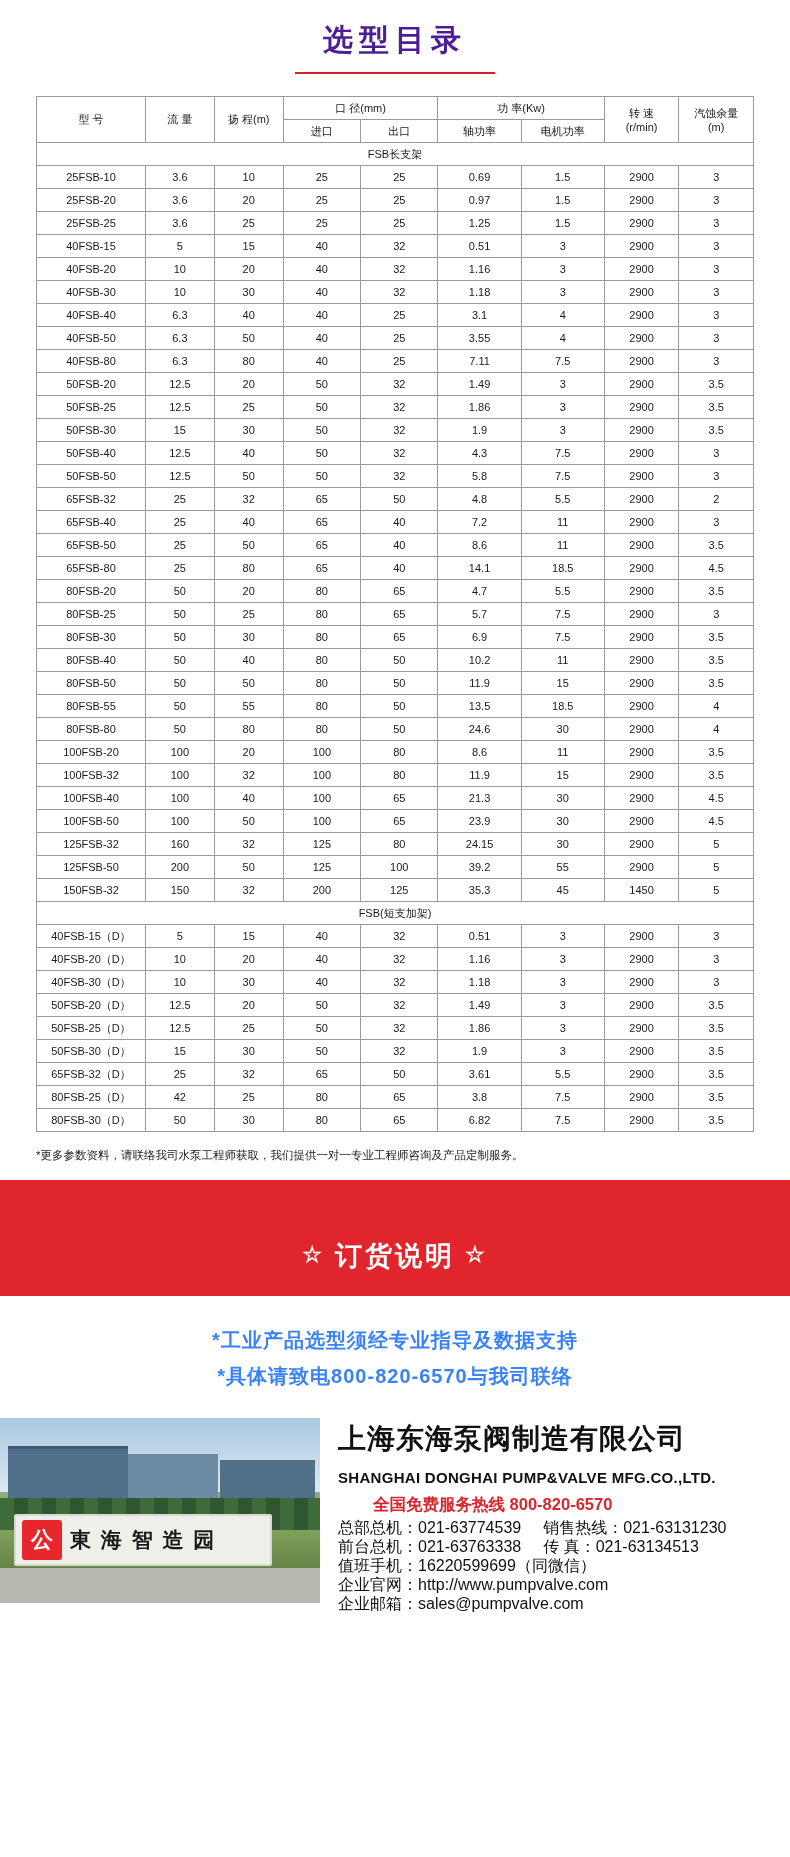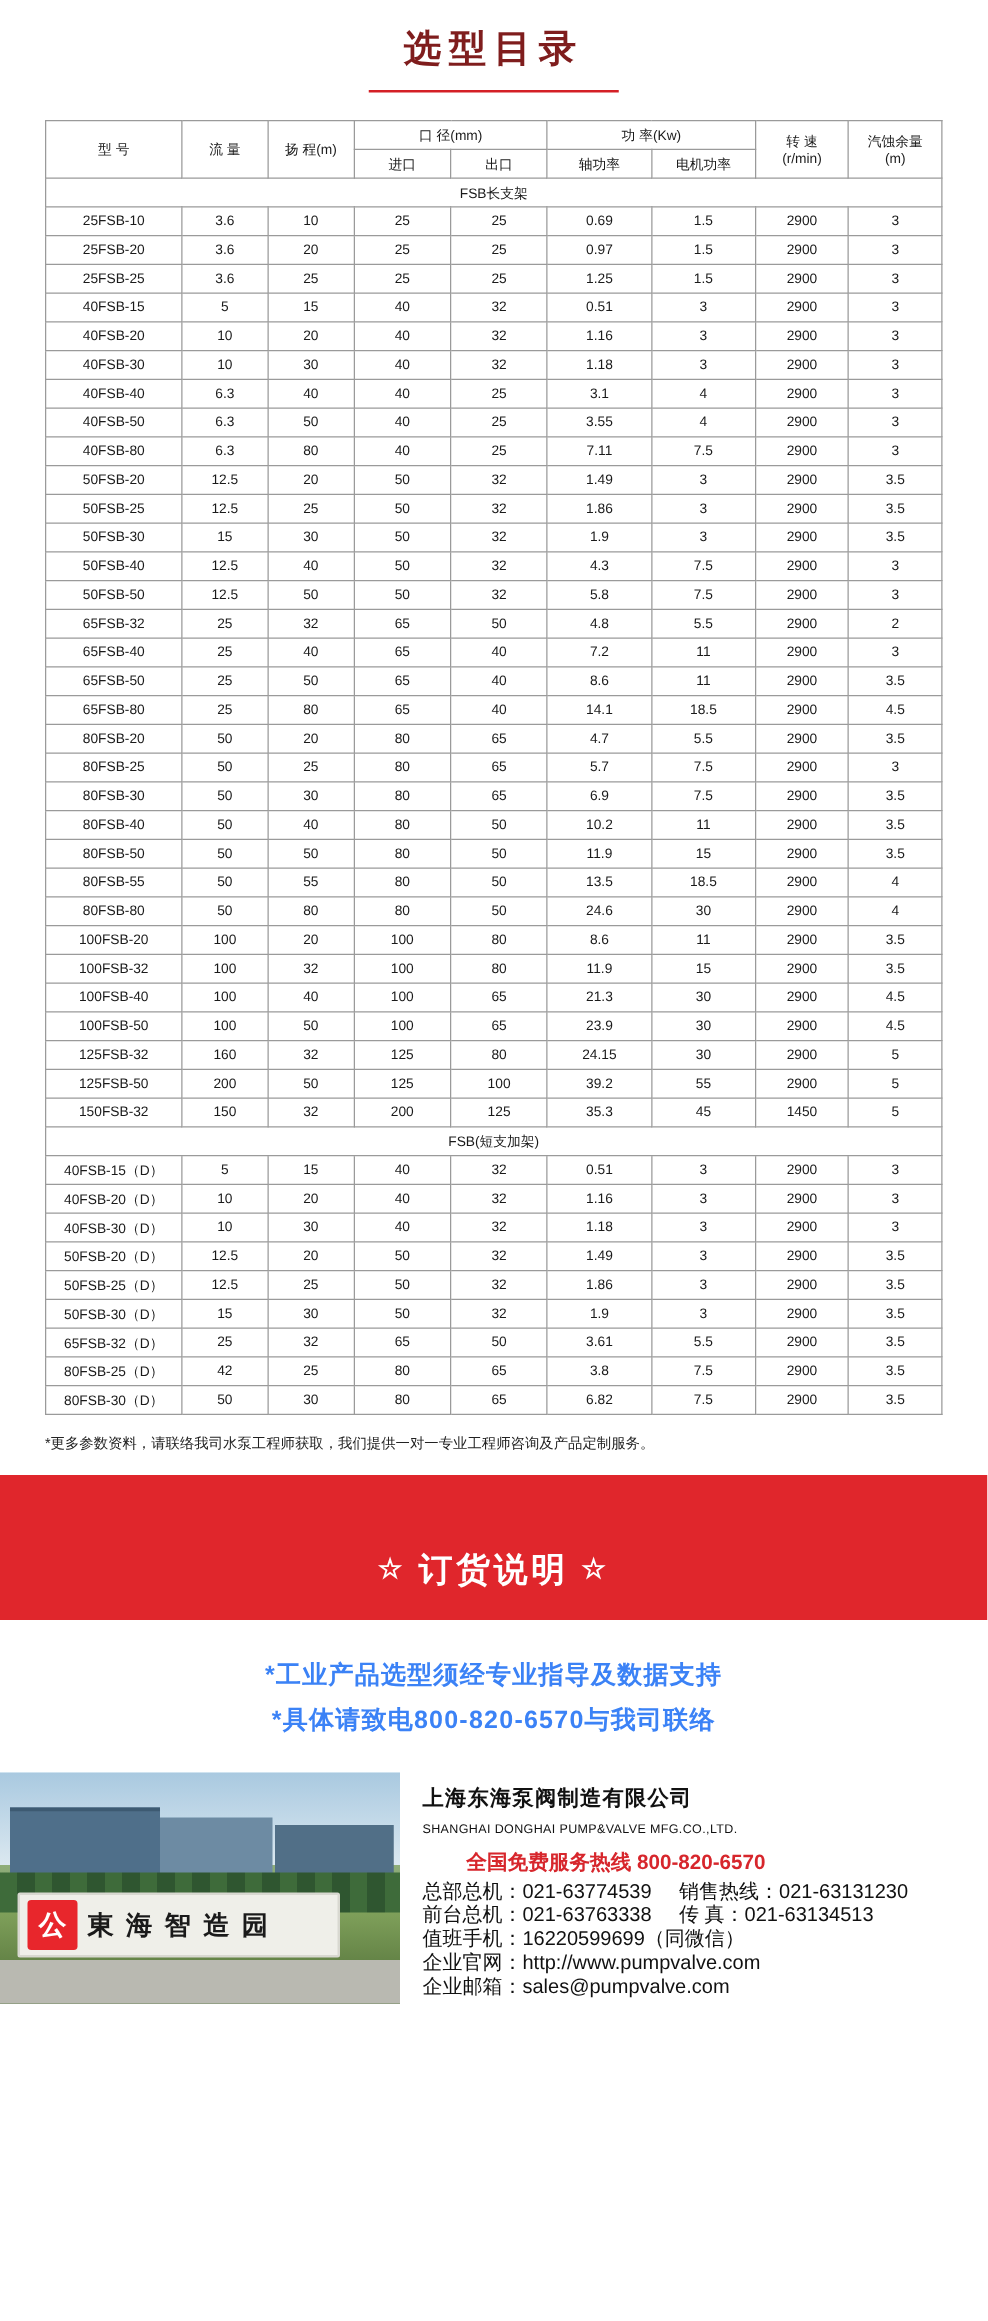--- a/index.html
+++ b/index.html
@@ -16,21 +16,21 @@
   }
 
   
   .title-block {
     padding-top: 18px;
     text-align: center;
   }
   .main-title {
     font-size: 30px;
     font-weight: bold;
-    color: #7f1d1d;
+    color: #4c1d95;
     letter-spacing: 6px;
     line-height: 44px;
   }
   .title-rule {
     width: 200px;
     height: 2px;
     background: #d42026;
     margin: 10px auto 0 auto;
   }
 
@@ -152,26 +152,27 @@
     align-items:center; justify-content:center; margin-right:8px;
   }
   .sign-text {
     font-size:21px; font-weight:bold; color:#1a1a1a; letter-spacing:2px;
   }
   .footer-info {
     flex: 1 1 auto;
     padding: 6px 10px 0 18px;
   }
   .company-cn {
-    font-size: 17px; font-weight: bold; color: #111; letter-spacing: 1px;
+    font-size: 28px; font-weight: bold; color: #111; letter-spacing: 1px;
     line-height: 30px;
   }
   .company-en {
-    font-size: 10px; font-weight: normal; color: #111; letter-spacing: .3px;
+    font-size: 15px; font-weight: bold; color: #111; letter-spacing: .3px;
     line-height: 20px;
+    margin-top: 14px;
   }
   .hotline {
     font-size: 16.5px; font-weight: bold; color: #d7262c;
     line-height: 28px; margin-top: 2px; margin-left: 35px;
   }
   .contact-row {
     font-size: 16px; color: #111; line-height: 19px;
   }
   .contact-row .c2 { margin-left: 22px; }
 </style>

